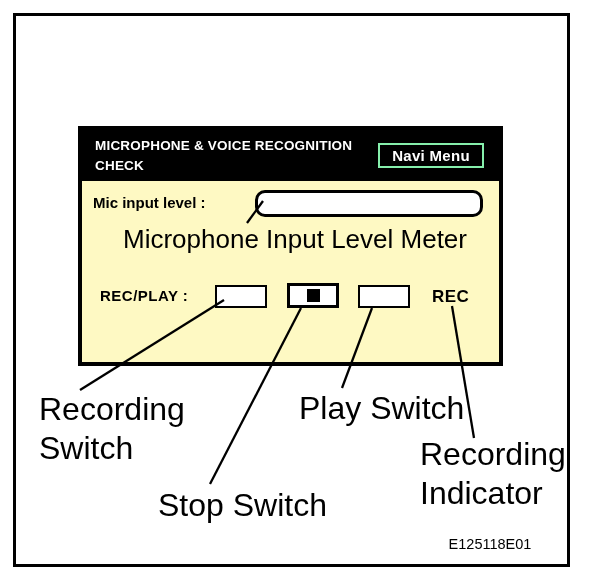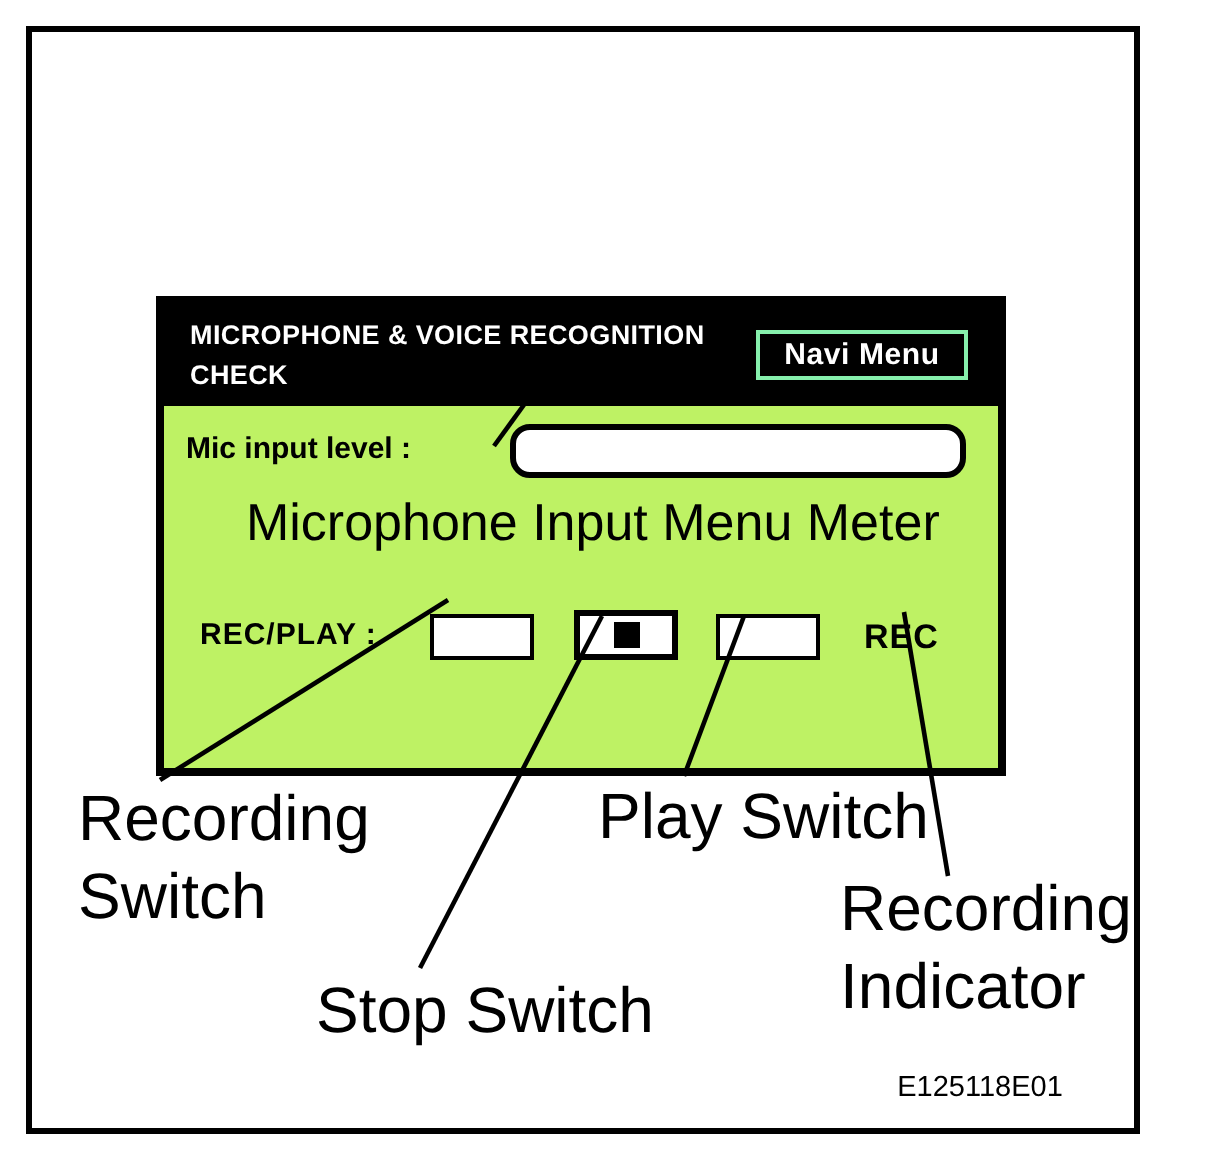--- a/index.html
+++ b/index.html
@@ -8,36 +8,36 @@
     font-family:"Liberation Sans",sans-serif;color:#000;
   }
   .frame{
     position:absolute;left:13px;top:13px;width:551px;height:548px;
     border:3px solid #000;background:#fff;
   }
   .callouts{position:absolute;left:0;top:0;width:608px;height:582px;pointer-events:none;}
   .callouts line{stroke:#000;stroke-width:2.3;}
   .panel{
     position:absolute;left:78px;top:126px;width:425px;height:240px;
-    border:4px solid #000;box-sizing:border-box;background:#fff;margin-top:22px;
+    border:4px solid #000;box-sizing:border-box;background:#fff;
   }
   .panel-header{
     background:#000;color:#fff;height:51px;display:flex;align-items:center;
     justify-content:space-between;padding:0 0 0 13px;box-sizing:border-box;
   }
   .panel-title{
     font-weight:bold;font-size:13.5px;line-height:1.45;width:278px;
     letter-spacing:0.2px;
   }
   .navi-menu-button{
     border:2px solid #86efac;color:#fff;font-weight:bold;font-size:15px;
     width:102px;height:21px;display:flex;align-items:center;justify-content:center;
     margin-right:15px;background:#000;letter-spacing:0.3px;
   }
-  .panel-body{position:relative;height:181px;background:#bef264;}
+  .panel-body{position:relative;height:181px;background:#fef9c3;}
   .mic-label{position:absolute;left:11px;top:13px;font-weight:bold;font-size:15px;}
   .meter{
     position:absolute;left:173px;top:9px;width:228px;height:27px;
     border:3px solid #000;border-radius:10px;box-sizing:border-box;background:#fff;
   }
   .meter-caption{position:absolute;left:41px;top:43px;font-size:26px;white-space:nowrap;}
   .recplay-label{position:absolute;left:18px;top:106px;font-weight:bold;font-size:15px;letter-spacing:0.5px;}
   .sw{position:absolute;box-sizing:border-box;background:#fff;border:2px solid #000;}
   .sw-rec{left:133px;top:104px;width:52px;height:23px;}
   .sw-stop{left:205px;top:102px;width:52px;height:25px;border-width:3px;
@@ -60,21 +60,21 @@
   <div class="frame"></div>
 
   <div class="panel">
     <div class="panel-header">
       <div class="panel-title">MICROPHONE &amp; VOICE RECOGNITION CHECK</div>
       <div class="navi-menu-button">Navi Menu</div>
     </div>
     <div class="panel-body">
       <div class="mic-label">Mic input level :</div>
       <div class="meter"></div>
-      <div class="meter-caption">Microphone Input Menu Meter</div>
+      <div class="meter-caption">Microphone Input Level Meter</div>
       <div class="recplay-label">REC/PLAY :</div>
       <div class="sw sw-rec"></div>
       <div class="sw sw-stop">
         <span class="stop-glyph"></span>
       </div>
       <div class="sw sw-play"></div>
       <div class="rec-indicator">REC</div>
     </div>
   </div>
 

